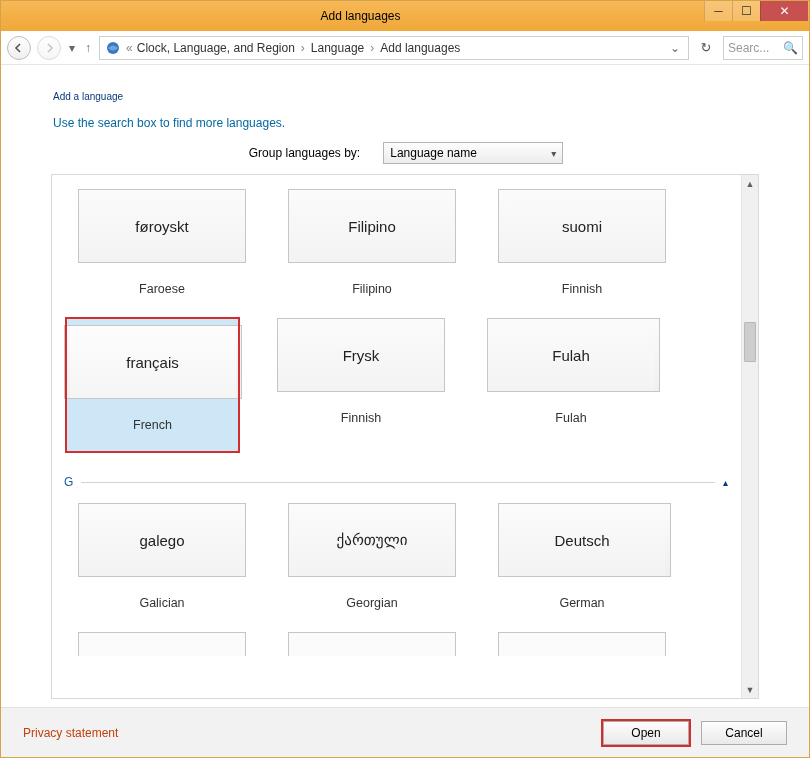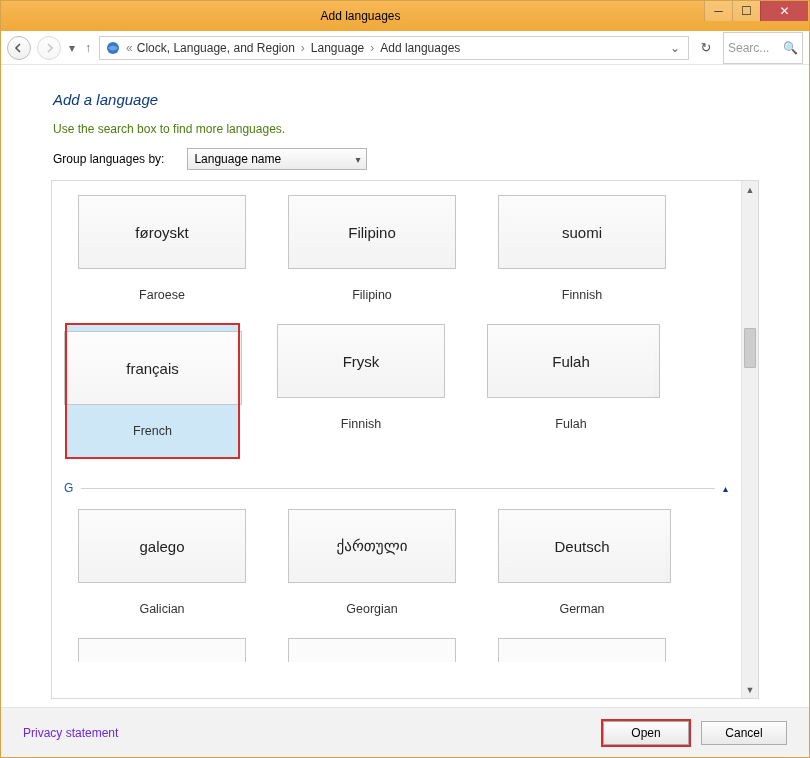--- a/index.html
+++ b/index.html
@@ -105,54 +105,54 @@
     margin-left: auto;
     color:#666;
     padding-right:4px;
   }
   .refresh {
     width: 22px; height: 24px;
     display:flex;align-items:center;justify-content:center;
     color:#555; font-size:13px;
   }
   .search {
-    width: 80px; height: 32px;
+    width: 80px; height: 24px;
     border: 1px solid #cfcfcf;
     background:#fff;
     display:flex;align-items:center;
     padding: 0 4px;
     color:#999;
     font-size:12px;
     gap:4px;
   }
   .search .mag { color:#777; font-size:12px; margin-left:auto; }
 
   
   .content {
     flex: 1;
     padding: 26px 50px 8px 50px;
     overflow: hidden;
     display:flex;flex-direction:column;
   }
   h1.page-title {
     color: #0a3a7a;
     font-weight: 400;
-    font-size: 15px;
+    font-size: 10px;
     margin: 0 0 14px 2px;
-    font-style: italic;
   }
   .subtext {
     font-size: 12px;
-    color: #4d7c0f;
+    color: #0369a1;
     margin: 0 0 12px 2px;
   }
   .group-row {
     display:flex;align-items:center;gap:23px;
     margin: 0 0 10px 2px;
     font-size:12px;
+    justify-content:center;
   }
   .select {
     width: 180px; height: 22px;
     border:1px solid #b5b5b5;
     background: linear-gradient(#fdfdfd,#ececec);
     display:flex;align-items:center;justify-content:space-between;
     padding: 6px 6px;
     font-size:12px;
   }
   .select .chev { font-size:10px; color:#555; }
@@ -262,21 +262,21 @@
 
   
   .footer {
     height: 50px;
     border-top: 1px solid #e3e3e3;
     background: #f2f2f2;
     display:flex;align-items:center;
     padding: 0 22px;
     gap:12px;
   }
-  .footer .link { color:#6d28d9; font-size:12px; }
+  .footer .link { color:#c2410c; font-size:12px; }
   .footer .spacer { flex:1; }
   .footer .btn {
     min-width: 86px; height: 24px;
     border:1px solid #adadad;
     background: linear-gradient(#fdfdfd,#e9e9e9);
     display:flex;align-items:center;justify-content:center;
     font-size:12px;
     position:relative;
   }
   .footer .btn.red-outline::after {

